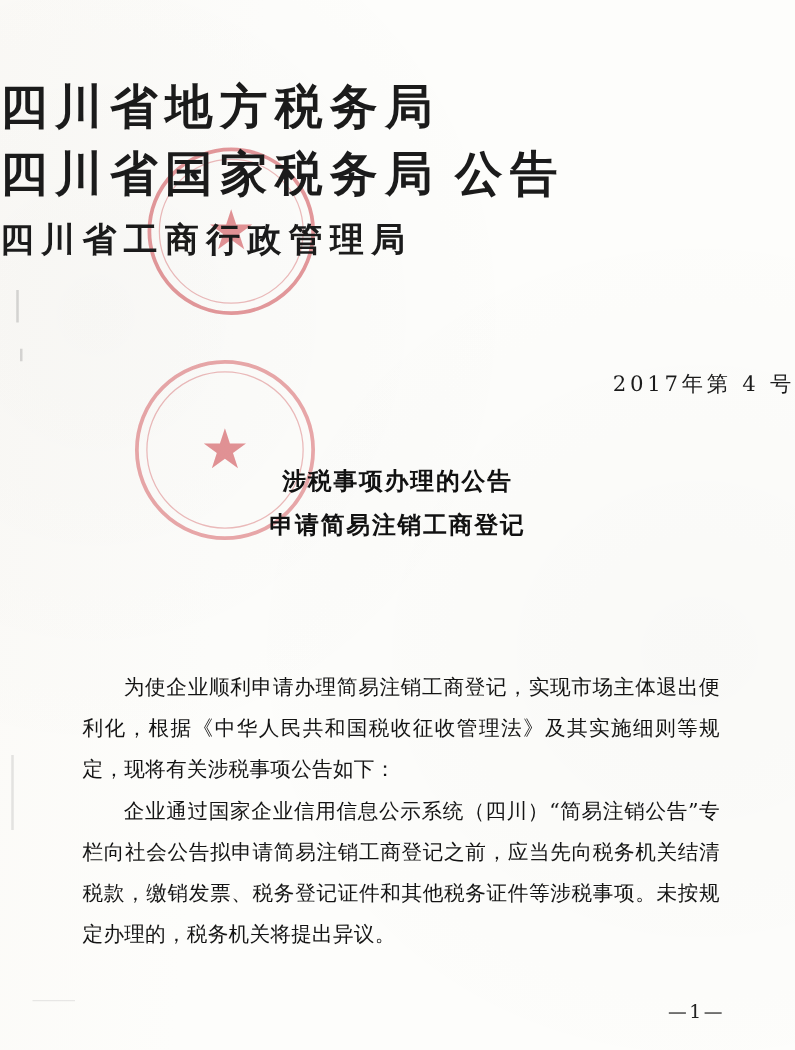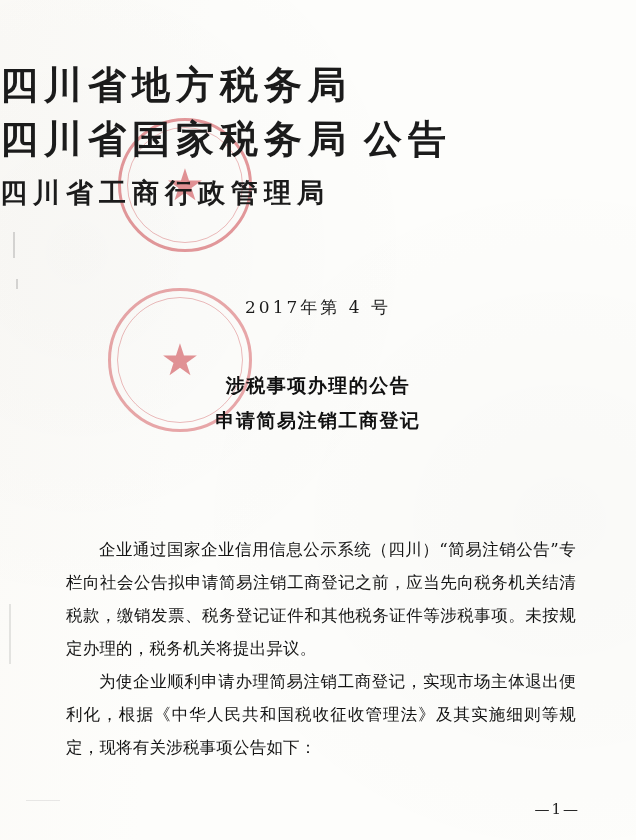--- a/index.html
+++ b/index.html
@@ -92,21 +92,21 @@
   .masthead-line.l2 { font-size: 38px; line-height: 54px; }
   .masthead-line.l3 { font-size: 27px; line-height: 54px; }
   .masthead-line .suffix { margin-left: 12px; }
 
   
   .doc-number {
     position: absolute;
     left: 0;
     right: 0;
     top: 296px;
-    text-align: center;
+    text-align: right;
     font-size: 17px;
     letter-spacing: 3px;
     color: #1b1b1b;
     font-family: "DejaVu Serif", "Liberation Serif", serif;
   }
 
   
   .title-block {
     position: absolute;
     left: 0;
@@ -186,19 +186,19 @@
   </div>
 
   <div class="doc-number">2017年第 4 号</div>
 
   <div class="title-block">
     <div>涉税事项办理的公告</div>
     <div>申请简易注销工商登记</div>
   </div>
 
   <div class="body-text">
+    <p>为使企业顺利申请办理简易注销工商登记，实现市场主体退出便利化，根据《中华人民共和国税收征收管理法》及其实施细则等规定，现将有关涉税事项公告如下：</p>
     <p>企业通过国家企业信用信息公示系统（四川）“简易注销公告”专栏向社会公告拟申请简易注销工商登记之前，应当先向税务机关结清税款，缴销发票、税务登记证件和其他税务证件等涉税事项。未按规定办理的，税务机关将提出异议。</p>
-    <p>为使企业顺利申请办理简易注销工商登记，实现市场主体退出便利化，根据《中华人民共和国税收征收管理法》及其实施细则等规定，现将有关涉税事项公告如下：</p>
   </div>
 
   <div class="page-number">—1—</div>
 
 </div>
 
 </body></html>

